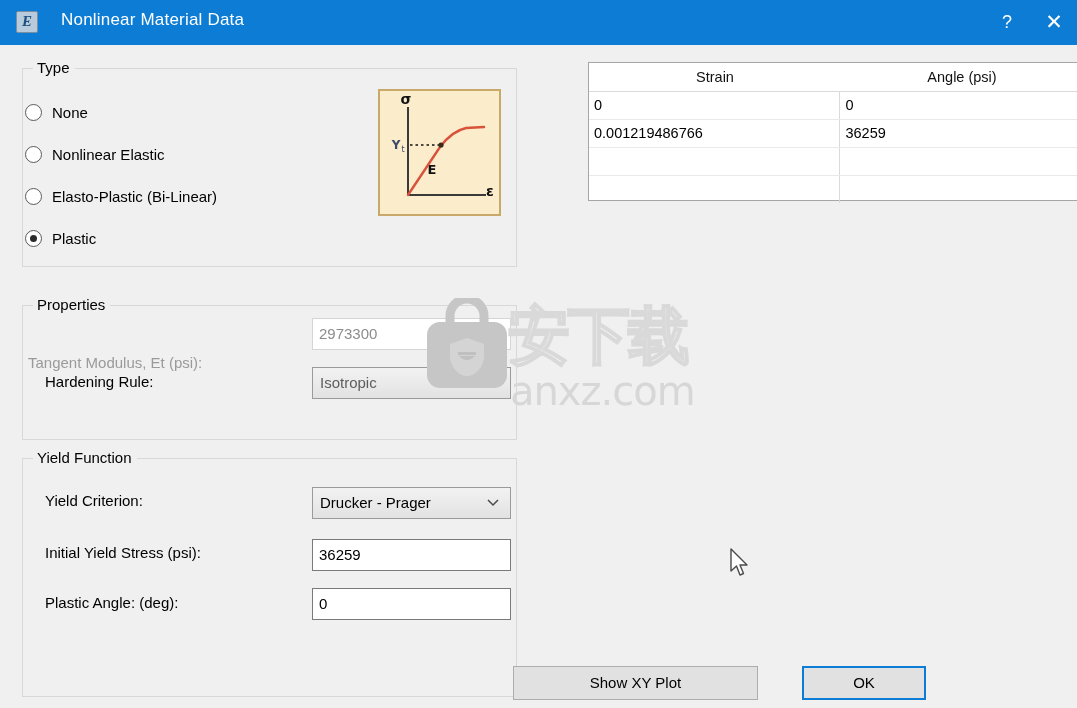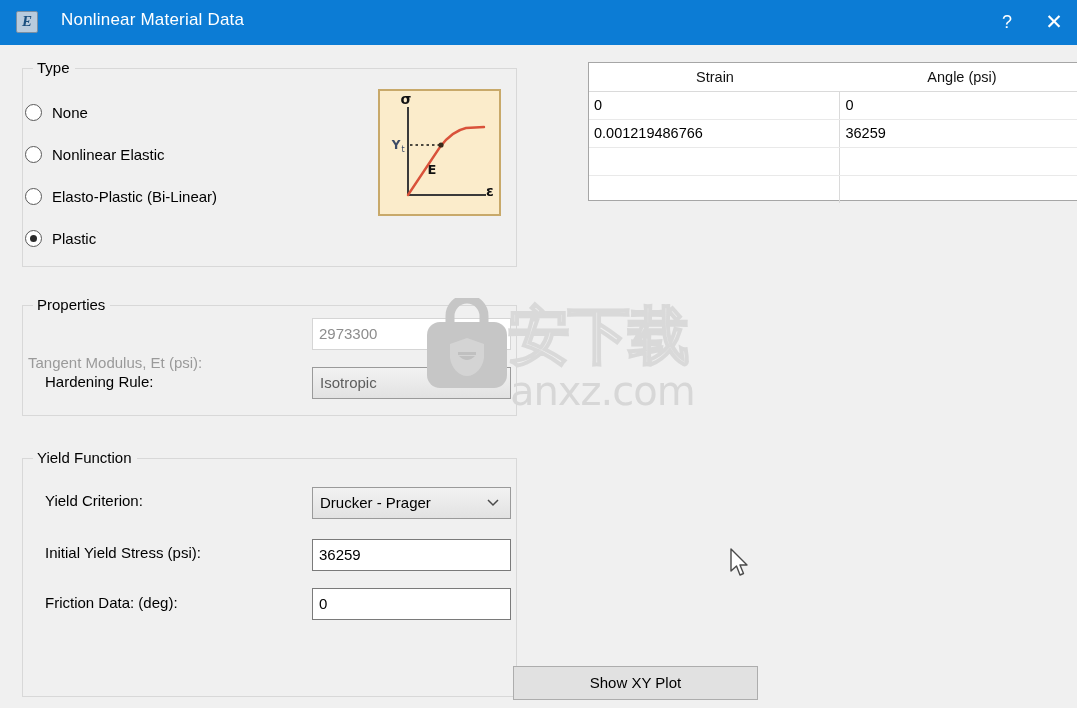--- a/index.html
+++ b/index.html
@@ -361,21 +361,21 @@
     <div class="trow">
       <div class="td c0"></div>
       <div class="td c1"></div>
     </div>
     <div class="trow">
       <div class="td c0"></div>
       <div class="td c1"></div>
     </div>
   </div>
 
-  <div class="groupbox" style="left:22px; top:305px; width:495px; height:111px;">
+  <div class="groupbox" style="left:22px; top:305px; width:495px; height:135px;">
     <div class="group-legend">Properties</div>
   </div>
 
   <div class="field-label disabled" style="left:28px; top:318px;margin-top:36px;">Tangent Modulus, Et (psi):</div>
   <div class="textbox disabled" style="left:312px; top:318px; width:199px;">2973300</div>
 
   <div class="field-label" style="left:45px; top:373px;">Hardening Rule:</div>
   <div class="combobox disabled" style="left:312px; top:367px; width:199px;">
     <span>Isotropic</span>
     <span class="combo-arrow">
@@ -395,24 +395,25 @@
     <span class="combo-arrow">
       <svg width="12" height="8" viewBox="0 0 12 8">
           <path d="M1 1 L6 6 L11 1" fill="none" stroke="#4a4a4a" stroke-width="1.5"></path>
         </svg>
     </span>
   </div>
 
   <div class="field-label" style="left:45px; top:544px;">Initial Yield Stress (psi):</div>
   <div class="textbox" style="left:312px; top:539px; width:199px;">36259</div>
 
-  <div class="field-label" style="left:45px; top:594px;">Friction Data: (deg):</div>
+  <div class="field-label" style="left:45px; top:594px;">Plastic Angle: (deg):</div>
   <div class="textbox" style="left:312px; top:588px; width:199px;">0</div>
 
   <div class="button" style="left:513px; top:666px; width:245px;">Show XY Plot</div>
+  <div class="button default" style="left:802px; top:666px; width:124px;">OK</div>
 
   <div id="watermark">
     <svg id="wm-bag" viewBox="0 0 86 92">
       <path d="M26 24 V18 a17 17 0 0 1 34 0 V24" fill="none" stroke="#c6c6c6" stroke-width="9"></path>
       <rect x="3" y="24" width="80" height="66" rx="13" fill="#c6c6c6"></rect>
       <path d="M43 40 L60 46 V60 a18 22 0 0 1 -17 18 a18 22 0 0 1 -17 -18 V46 Z" fill="#d4d4d4"></path>
       <path d="M34 54 h18 v3 h-18 z M35 58 q8 8 16 0 z" fill="#c0c0c0"></path>
     </svg>
     <div id="wm-cn">安下载</div>
     <div id="wm-url">anxz.com</div>

